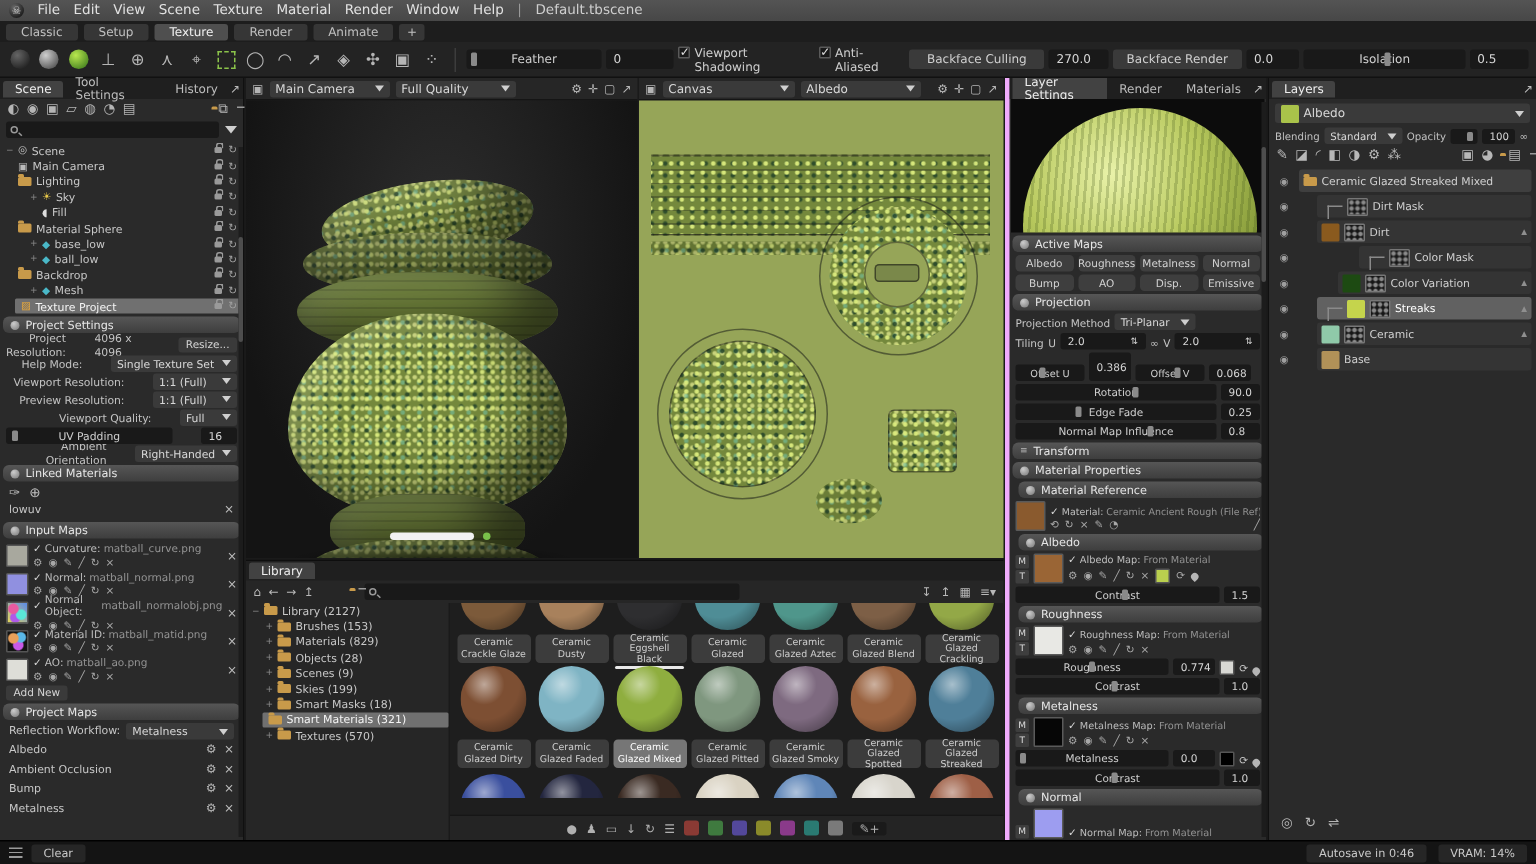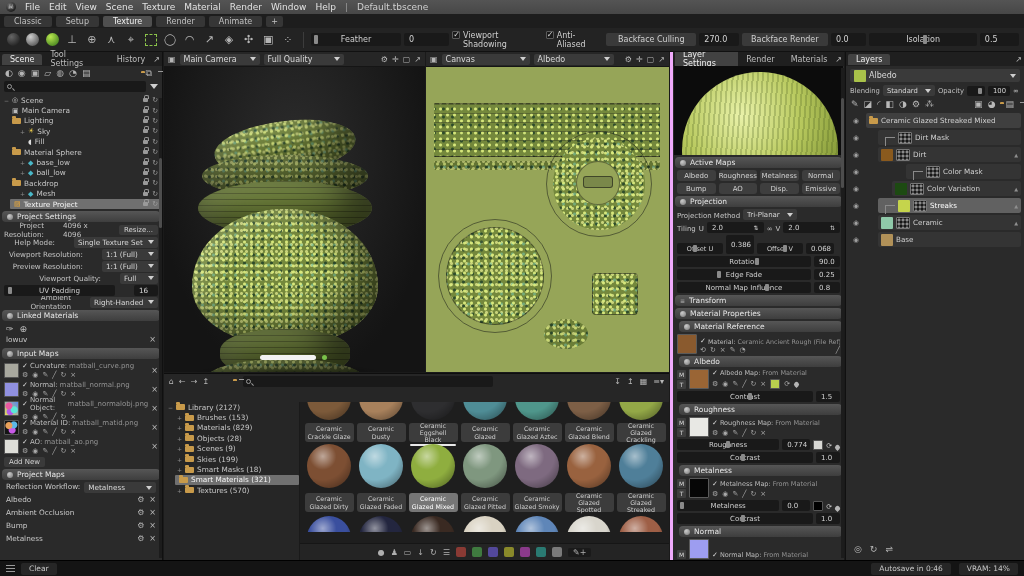--- a/index.html
+++ b/index.html
@@ -607,20 +607,23 @@
     <div class="tex" style="position:absolute;left:127px;top:71px;width:92px;height:92px;border-radius:50%">
       <div style="position:absolute;left:23px;top:23px;width:44px;height:44px;border-radius:50%;background:#96a558;border:1px solid rgba(30,30,25,.45)"></div>
       <div style="position:absolute;left:30px;top:38px;width:30px;height:12px;border:1px solid rgba(25,25,20,.6);border-radius:3px;background:rgba(40,50,30,.25)"></div>
     </div>
     <div class="tex" style="position:absolute;left:166px;top:206px;width:46px;height:42px;border-radius:4px;border:1px solid rgba(30,30,25,.5)"></div>
     <div class="tex" style="position:absolute;left:118px;top:252px;width:44px;height:30px;border-radius:50%;filter:brightness(.92)"></div>
   </div>
 </div>
 
 <div id="library">
+  <div class="tabrow" style="height:13px">
+    <span class="ptab act">Library</span>
+  </div>
   <div class="lib-toolbar">
     <span>⌂</span>
     <span>←</span>
     <span>→</span>
     <span>↥</span>
     <span style="width:14px"></span>
     <span><span class="fold"></span></span>
     <span><span class="trash"></span></span>
     <span class="srch" style="max-width:250px">
         <span class="mag"></span>

